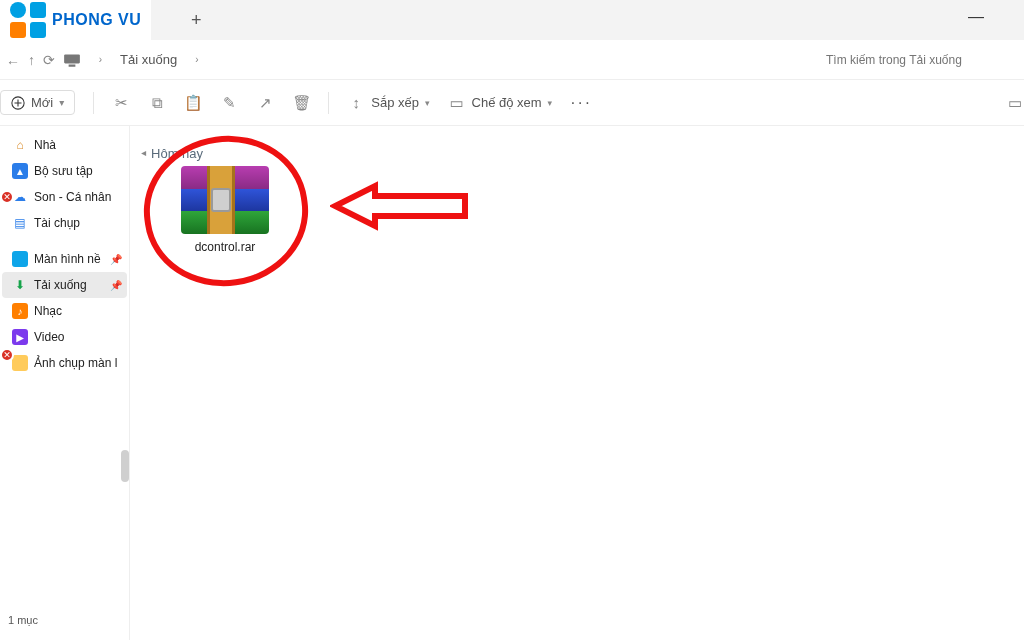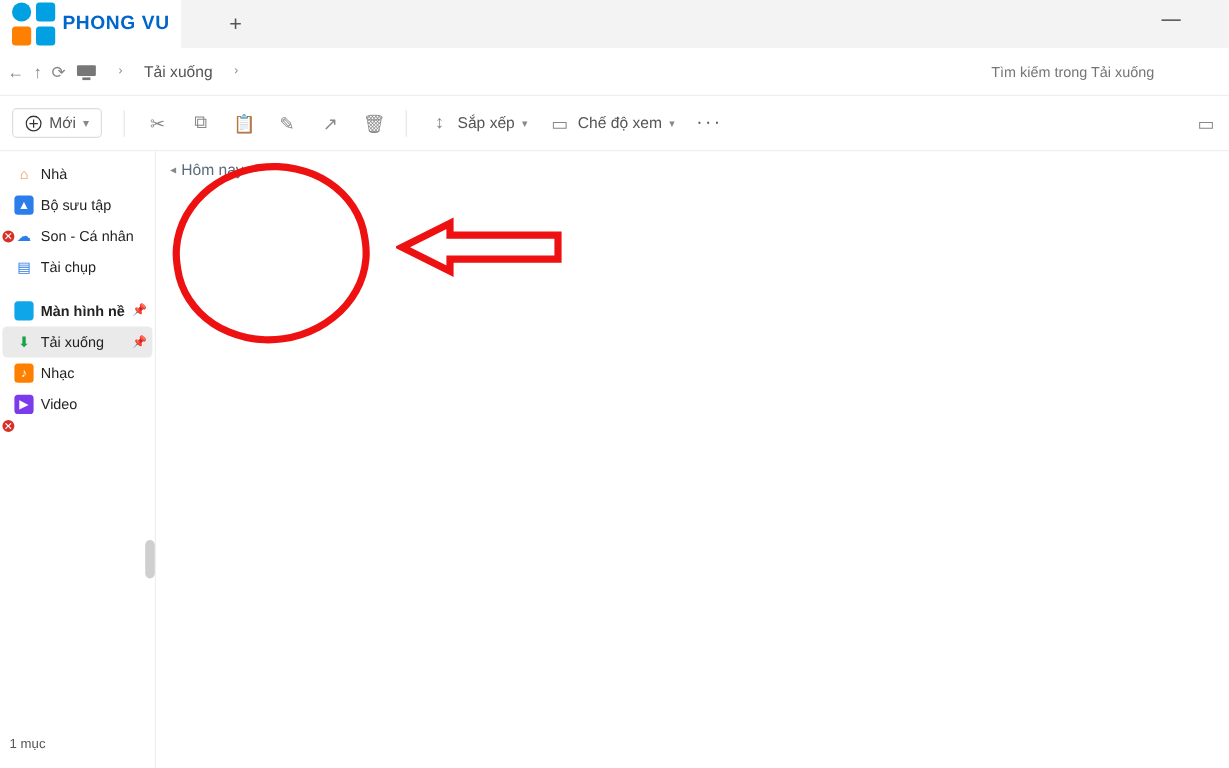--- a/index.html
+++ b/index.html
@@ -16,35 +16,35 @@
   .plus-tab { width:30px; text-align:center; color:#555; font-size:18px; margin-left:30px; cursor:pointer; }
   .min-btn { position:absolute; right:40px; top:8px; color:#333; font-size:16px; }
 
   .addrbar { height: 40px; border-bottom: 1px solid #eee; display:flex; align-items:center; padding: 0 6px; gap: 8px; }
   .crumb-area { display:flex; align-items:center; gap: 18px; color:#555; font-size:13px; flex:1; }
   .crumb-icon { width:18px; height:18px; display:inline-block; }
   .chev { color:#888; font-size:10px; }
   .search { width:200px; height:28px; font-size:12px; color:#777; padding:0 8px; border:none; background:#fff; border-radius:4px; }
   .ico-btn { color:#888; font-size:14px; }
 
-  .toolbar { height: 46px; border-bottom: 1px solid #eee; display:flex; align-items:center; padding: 0 10px; gap: 18px; color:#555; font-size:13px; }
+  .toolbar { height: 46px; border-bottom: 1px solid #eee; display:flex; align-items:center; padding: 0 0; gap: 18px; color:#555; font-size:13px; }
   .toolbar .vsep { width:1px; height:22px; background:#e5e5e5; }
   .new-btn { display:flex; align-items:center; gap:6px; border:1px solid #ddd; border-radius:4px; padding:4px 10px; }
   .new-btn svg { width:14px; height:14px; }
   .tb-ico { color:#888; font-size:15px; width:18px; text-align:center; }
   .tb-group { display:flex; align-items:center; gap:6px; }
   .tb-group .chev { font-size:9px; }
   .dots { font-size:16px; letter-spacing:2px; }
 
   .main { display:flex; height: calc(640px - 126px); }
 
   .sidebar { width: 130px; border-right: 1px solid #eee; padding: 6px 2px; font-size:12px; color:#222; position:relative; }
   .sb-item { display:flex; align-items:center; gap:6px; padding:5px 4px 5px 10px; border-radius:4px; cursor:pointer; white-space:nowrap; overflow:hidden; }
   .sb-item.active { background:#eaeaea; }
-  .sb-item.sep-above { margin-top:10px;font-weight:bold; }
+  .sb-item.sep-above { margin-top:10px; }
   .sb-ico { width:16px; height:16px; flex:0 0 16px; display:flex; align-items:center; justify-content:center; font-size:12px; border-radius:3px; }
   .f-home { color:#d98c2b; }
   .f-gallery { background:#2b7de9; color:#fff; font-size:10px; }
   .f-cloud { color:#2b7de9; }
   .f-folder { background:#ffcb5b; border-radius:2px; }
   .f-desktop { background:#2b7de9; }
   .f-pic { background:#2b7de9; }
   .f-doc { color:#2b7de9; }
   .f-monitor { background:#0ea5e9; }
   .f-down { color:#16a34a; }
@@ -52,21 +52,21 @@
   .f-video { background:#7c3aed; color:#fff; font-size:10px; }
   .f-apple { background:#ffcb5b; }
   .f-shot { background:#ffcb5b; }
   .red-dot { position:absolute; width:14px; height:14px; background:#d93025; border:2px solid #fff; border-radius:50%; left:0; color:#fff; font-size:9px; display:flex; align-items:center; justify-content:center; }
   .red-dot.r1 { top: 64px; }
   .red-dot.r2 { top: 222px; }
   .pin { color:#888; font-size:10px; margin-left:auto; }
   .scrollind { position:absolute; right:0; top:324px; width:8px; height:32px; background:#cfcfcf; border-radius:4px; }
 
   .content { flex:1; padding: 8px 12px; position:relative; }
-  .group-hdr { color:#5a6b7b; font-size:13px; display:flex; align-items:center; gap:4px; }
+  .group-hdr { color:#5a6b7b; font-size:13px; display:flex; align-items:center; gap:4px;margin-top:12px; }
   .group-hdr .chev { font-size:10px; transform: rotate(90deg); display:inline-block; }
 
   .file-tile { display:flex; flex-direction:column; align-items:center; gap:6px; position:absolute; left:40px; top:40px; width:110px; }
   .rar-icon { width:88px; height:68px; display:flex; flex-direction:column; border-radius:4px; overflow:hidden; position:relative; }
   .rar-row { flex:1; }
   .rar-row.purple { background:linear-gradient(#b83db0,#8a2b85); }
   .rar-row.blue   { background:linear-gradient(#2f54d9,#1d36a0); }
   .rar-row.green  { background:linear-gradient(#2fa63a,#187321); }
   .rar-belt { position:absolute; left:26px; top:0; bottom:0; width:28px; background:#d9a13a; border-left:3px solid #a6731b; border-right:3px solid #a6731b; }
   .rar-buckle { position:absolute; left:30px; top:22px; width:20px; height:24px; background:#cfcfcf; border-radius:3px; border:2px solid #9a9a9a; }
@@ -178,30 +178,44 @@
       <span class="pin">📌</span>
     </div>
     <div class="sb-item">
       <span class="sb-ico f-music">♪</span>
       <span>Nhạc</span>
     </div>
     <div class="sb-item">
       <span class="sb-ico f-video">▶</span>
       <span>Video</span>
     </div>
+    <div class="sb-item">
+      <span class="sb-ico f-shot"></span>
+      <span>Ảnh chụp màn l</span>
+    </div>
 
     <div class="scrollind"></div>
   </div>
 
   <div class="content">
     <div class="group-hdr">
       <span class="chev">▾</span>
       <span>Hôm nay</span>
     </div>
 
+    <div class="file-tile">
+      <div class="rar-icon">
+        <div class="rar-row purple"></div>
+        <div class="rar-row blue"></div>
+        <div class="rar-row green"></div>
+        <div class="rar-belt"></div>
+        <div class="rar-buckle"></div>
+      </div>
+      <div class="file-name">dcontrol.rar</div>
+    </div>
 
     <div class="red-circle"></div>
     <svg class="red-arrow" width="140" height="60">
       <path d="M135 20 L45 20 L45 10 L5 30 L45 50 L45 40 L135 40 Z" fill="none" stroke="#e11" stroke-width="6" stroke-linejoin="miter"></path>
     </svg>
   </div>
 </div>
 
 <div class="bot-strip">
   <span>1 mục</span>

